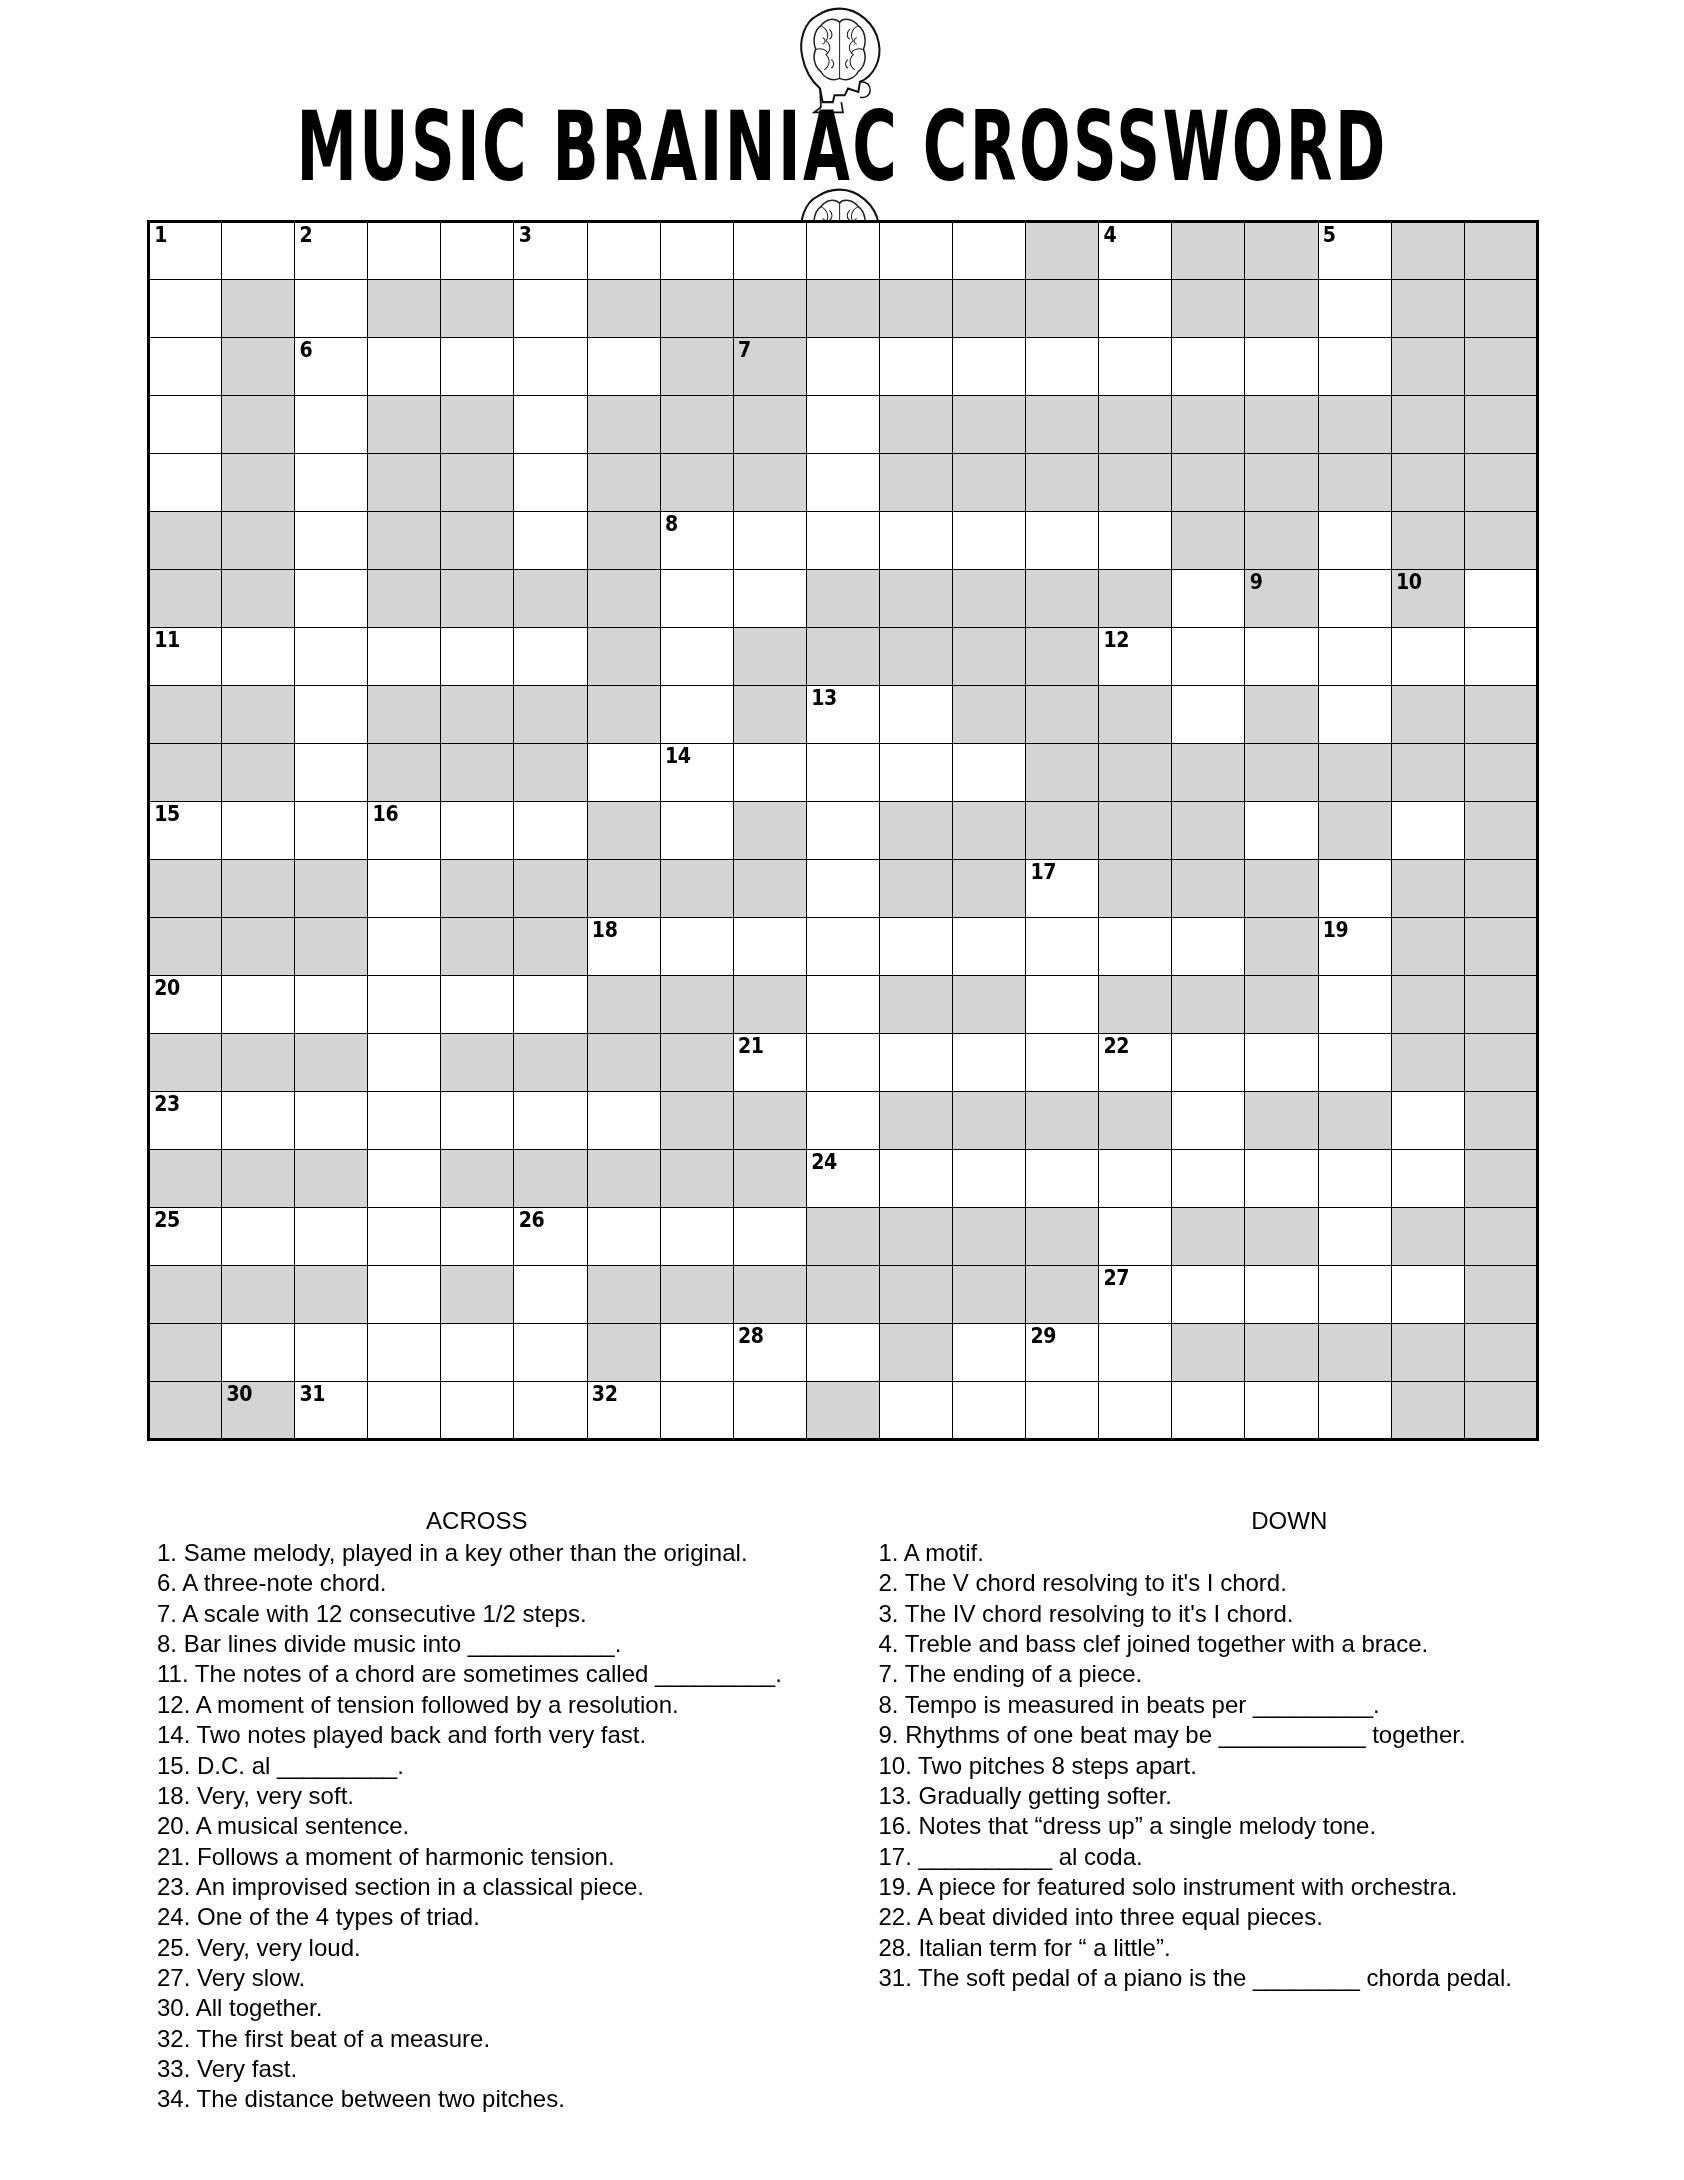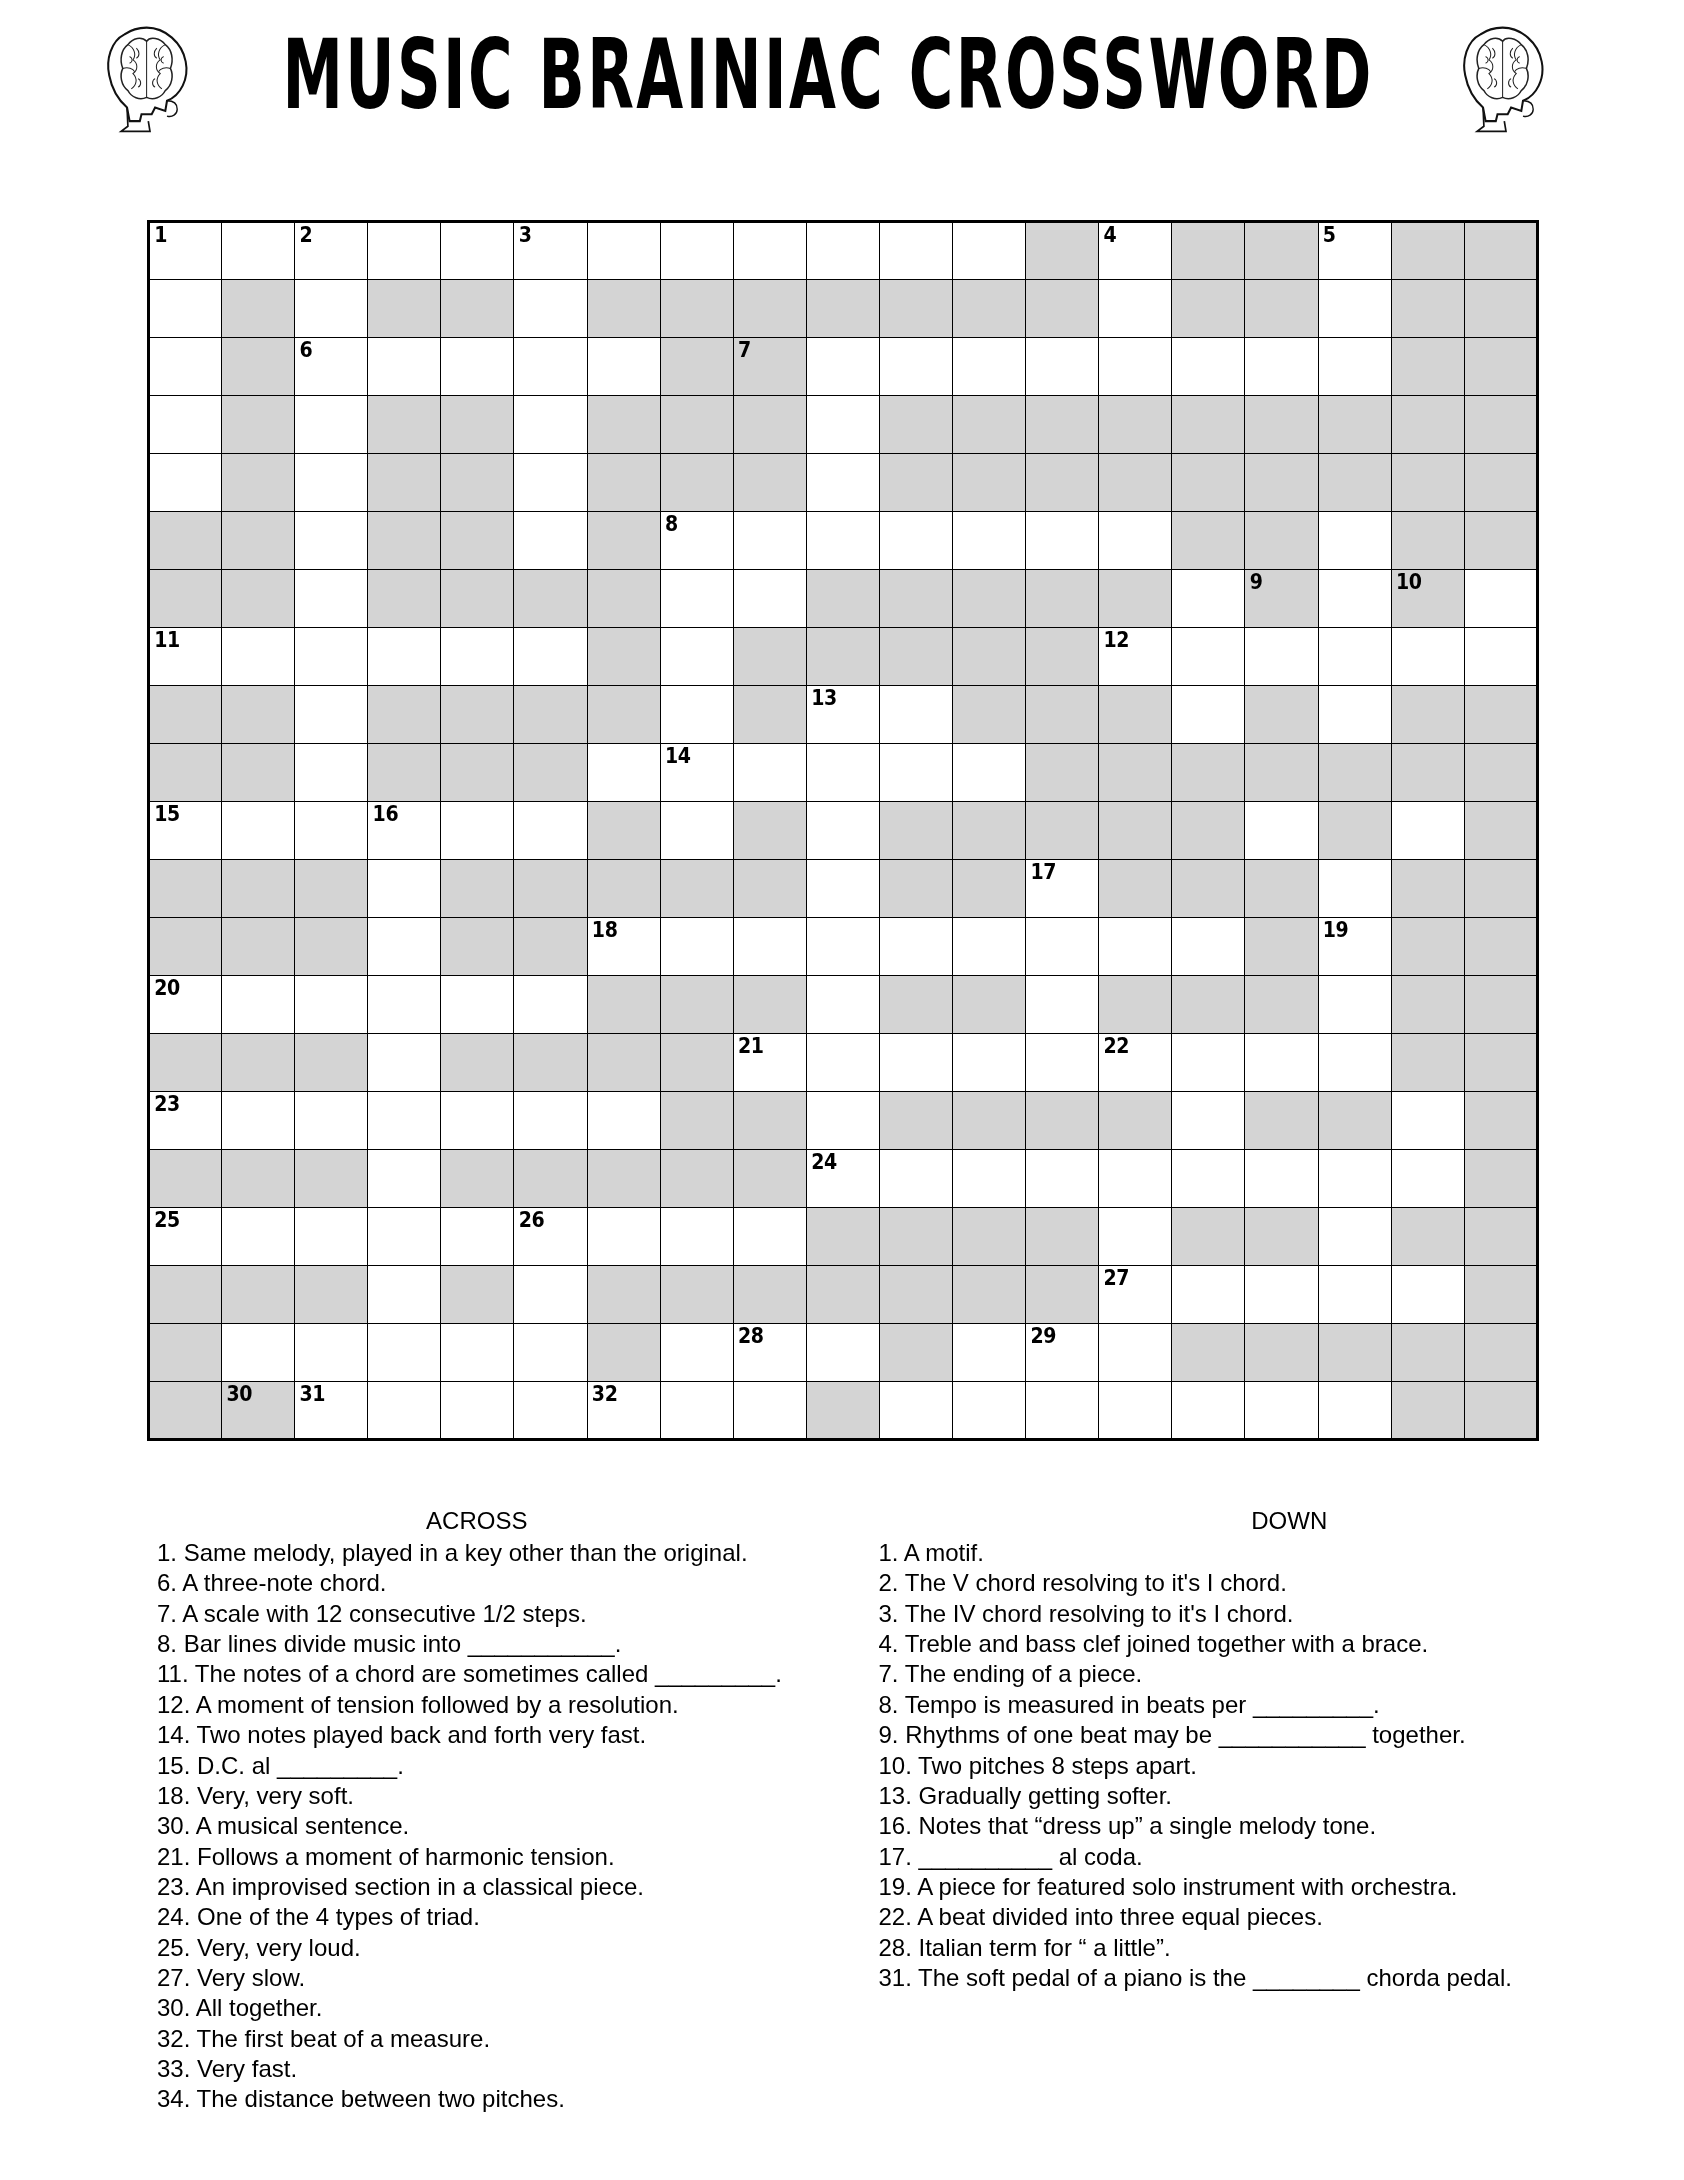--- a/index.html
+++ b/index.html
@@ -17,22 +17,23 @@
     position: relative;
     overflow: hidden;
   }
 
   
   .header {
     position: relative;
     height: 152px;
     display: flex;
     align-items: center;
-    justify-content: flex-end;
+    justify-content: flex-start;
     padding: 0 128px;
+    flex-direction: column;
   }
   .brain-icon {
     width: 102px;
     height: 115px;
     flex: 0 0 auto;
   }
   .brain-icon svg { display: block; width: 100%; height: 100%; }
 
   .title {
     flex: 1 1 auto;
@@ -707,21 +708,21 @@
     <ul class="clue-list" id="across-list">
         <li>1. Same melody, played in a key other than the original.</li>
         <li>6. A three-note chord.</li>
         <li>7. A scale with 12 consecutive 1/2 steps.</li>
         <li>8. Bar lines divide music into ___________.</li>
         <li>11. The notes of a chord are sometimes called _________.</li>
         <li>12. A moment of tension followed by a resolution.</li>
         <li>14. Two notes played back and forth very fast.</li>
         <li>15. D.C. al _________.</li>
         <li>18. Very, very soft.</li>
-        <li>30. A musical sentence.</li>
+        <li>20. A musical sentence.</li>
         <li>21. Follows a moment of harmonic tension.</li>
         <li>23. An improvised section in a classical piece.</li>
         <li>24. One of the 4 types of triad.</li>
         <li>25. Very, very loud.</li>
         <li>27. Very slow.</li>
         <li>30. All together.</li>
         <li>32. The first beat of a measure.</li>
         <li>33. Very fast.</li>
         <li>34. The distance between two pitches.</li>
       </ul>

